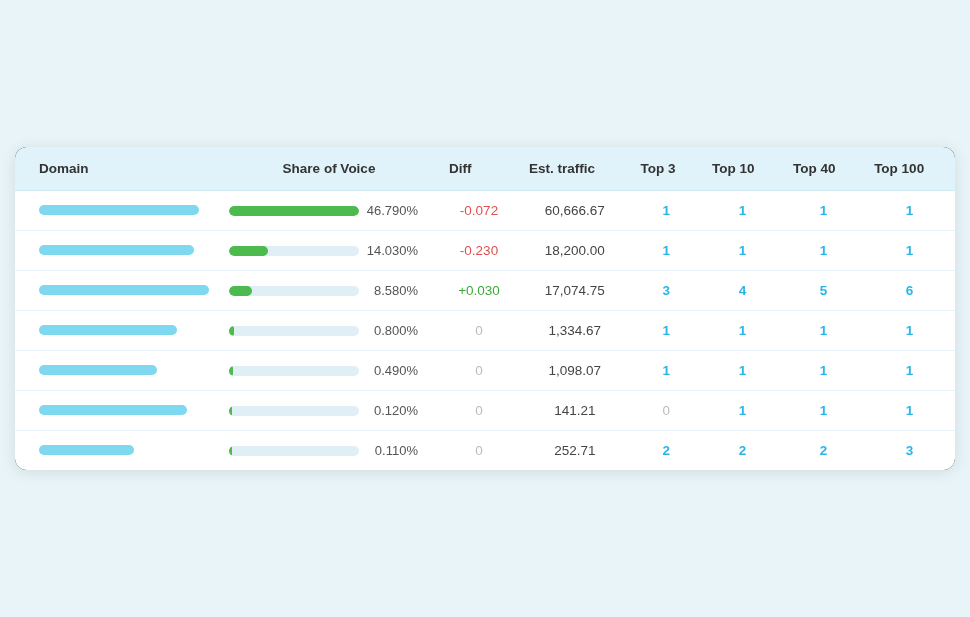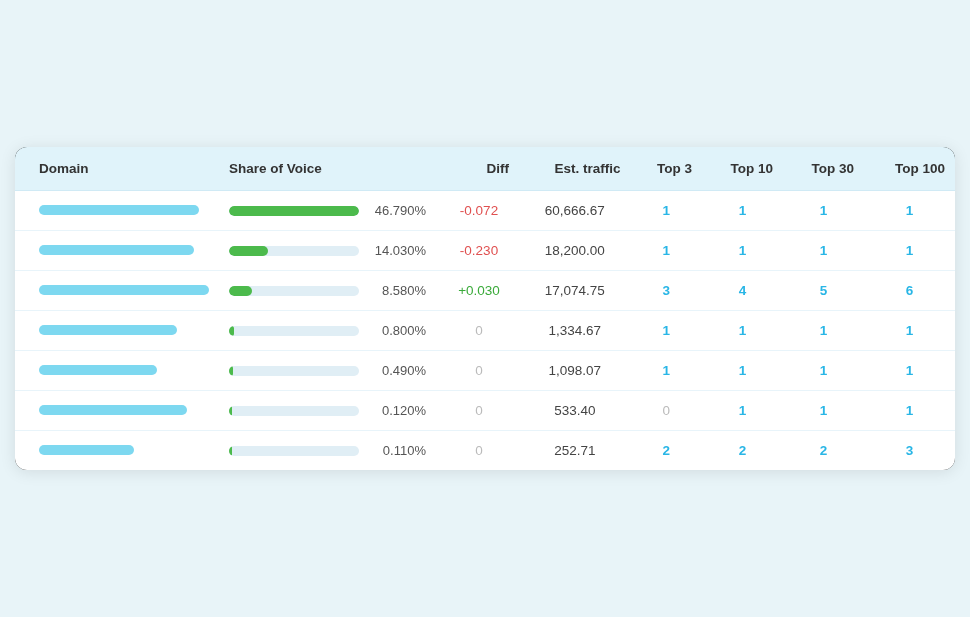--- a/index.html
+++ b/index.html
@@ -24,30 +24,30 @@
       border-collapse: collapse;
       font-size: 13.5px;
     }
     thead tr {
       background: #e0f3fa;
     }
     thead th {
       padding: 14px 10px;
       font-weight: 600;
       color: #333;
-      text-align: right;
+      text-align: left;
       border-bottom: 1px solid #d0eaf5;
     }
     thead th:first-child {
       text-align: left;
       padding-left: 24px;
       width: 180px;
     }
     thead th.sov-col {
-      text-align: left;
+      text-align: center;
       width: 220px;
     }
     tbody tr {
       border-bottom: 1px solid #e8f4fa;
       background: #fff;
     }
     tbody tr:last-child {
       border-bottom: none;
     }
     tbody td {
@@ -62,21 +62,21 @@
     }
     .domain-bar {
       display: inline-block;
       height: 10px;
       border-radius: 5px;
       background: #7dd8f0;
     }
     .sov-cell {
       display: flex;
       align-items: center;
-      gap: 12px;
+      gap: 4px;
     }
     .sov-bar-container {
       width: 130px;
       height: 10px;
       background: #e0eef5;
       border-radius: 5px;
       overflow: hidden;
       flex-shrink: 0;
     }
     .sov-bar-fill {
@@ -102,21 +102,21 @@
 <div class="card">
   <table>
     <thead>
       <tr>
         <th>Domain</th>
         <th class="sov-col">Share of Voice</th>
         <th>Diff</th>
         <th>Est. traffic</th>
         <th>Top 3</th>
         <th>Top 10</th>
-        <th>Top 30</th>
+        <th>Top 40</th>
         <th>Top 100</th>
       </tr>
     </thead>
     <tbody id="table-body">
     <tr>
           <td><span class="domain-bar" style="width: 160px;"></span></td>
           <td>
             <div class="sov-cell">
               <div class="sov-bar-container">
                 <div class="sov-bar-fill" style="width: 100%;"></div>
@@ -203,21 +203,21 @@
           <td><span class="domain-bar" style="width: 148px;"></span></td>
           <td>
             <div class="sov-cell">
               <div class="sov-bar-container">
                 <div class="sov-bar-fill" style="width: 2%;"></div>
               </div>
               <span class="sov-pct">0.120%</span>
             </div>
           </td>
           <td class="diff-zero">0</td>
-          <td>533.40</td>
+          <td>141.21</td>
           <td class="rank-zero">0</td>
           <td class="rank-blue">1</td>
           <td class="rank-blue">1</td>
           <td class="rank-blue">1</td>
         </tr>
         <tr>
           <td><span class="domain-bar" style="width: 95px;"></span></td>
           <td>
             <div class="sov-cell">
               <div class="sov-bar-container">

